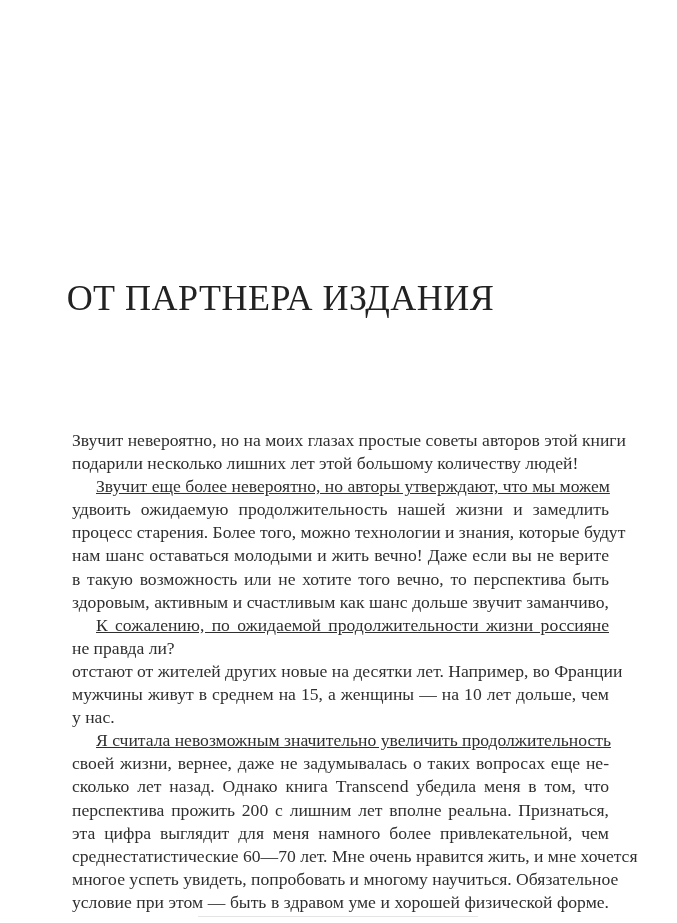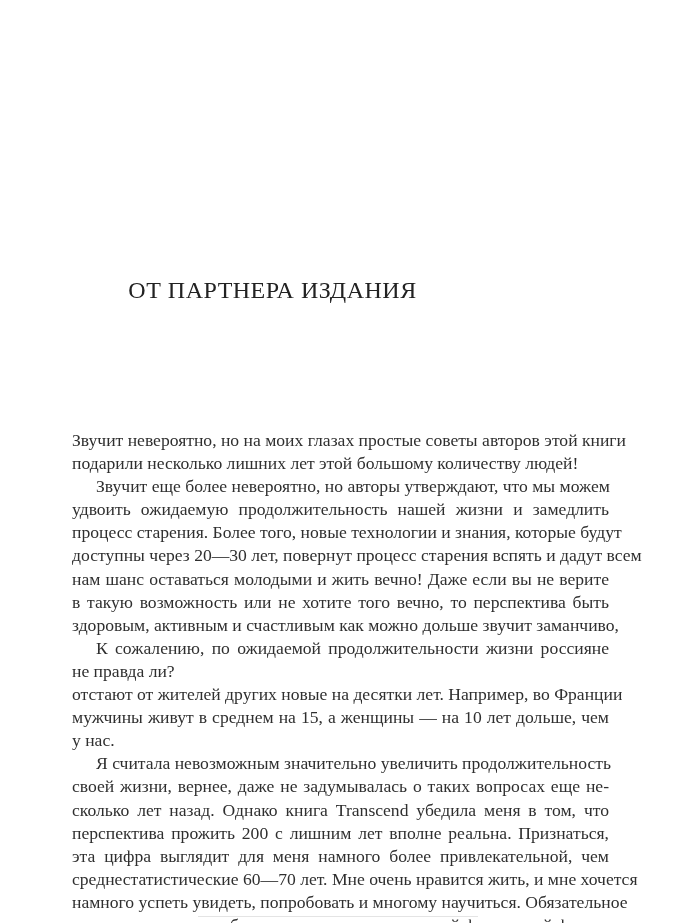--- a/index.html
+++ b/index.html
@@ -14,24 +14,24 @@
     overflow: hidden;
     font-family: "Liberation Serif", "DejaVu Serif", serif;
     color: #2a2a2a;
   }
   .page-title {
     position: absolute;
     top: 268px;
     left: 0;
     width: 545px;
     text-align: center;
-    font-size: 24px;
+    font-size: 36px;
     font-weight: normal;
     letter-spacing: 0.5px;
-    margin: 0;
+    margin: 8px;
     color: #222222;
     line-height: 44px;
   }
   .body-text {
     position: absolute;
     top: 429px;
     left: 72px;
     width: 537px;
     font-size: 17.6px;
     line-height: 23.1px;
@@ -39,20 +39,21 @@
   }
   .line {
     display: block;
     white-space: nowrap;
     text-align: justify;
     text-align-last: justify;
     height: 23.1px;
   }
   .line.indent {
     padding-left: 24px;
+    text-decoration: underline;
   }
   .line.last {
     text-align-last: left;
   }
   .bottom-rule {
     position: absolute;
     top: 916px;
     left: 198px;
     width: 280px;
     height: 1px;
@@ -64,35 +65,34 @@
 
 <h1 class="page-title">ОТ ПАРТНЕРА ИЗДАНИЯ</h1>
 
 <div class="body-text">
 
   <span class="line">Звучит невероятно, но на моих глазах простые советы авторов этой книги</span>
   <span class="line last">подарили несколько лишних лет этой большому количеству людей!</span>
 
   <span class="line indent">Звучит еще более невероятно, но авторы утверждают, что мы можем</span>
   <span class="line">удвоить ожидаемую продолжительность нашей жизни и замедлить</span>
-  <span class="line">процесс старения. Более того, новые технологии и знания, которые будут</span>
-  <span class="line">доступны через 20—30 лет, повернут процесс старения вспять и дадут всем</span>
+  <span class="line">процесс старения. Более того, можно технологии и знания, которые будут</span>
   <span class="line">нам шанс оставаться молодыми и жить вечно! Даже если вы не верите</span>
   <span class="line">в такую возможность или не хотите того вечно, то перспектива быть</span>
-  <span class="line">здоровым, активным и счастливым как можно дольше звучит заманчиво,</span>
+  <span class="line">здоровым, активным и счастливым как шанс дольше звучит заманчиво,</span>
   <span class="line indent">К сожалению, по ожидаемой продолжительности жизни россияне</span>
 
   <span class="line last">не правда ли?</span>
   <span class="line">отстают от жителей других новые на десятки лет. Например, во Франции</span>
   <span class="line">мужчины живут в среднем на 15, а женщины — на 10 лет дольше, чем</span>
   <span class="line last">у нас.</span>
 
   <span class="line indent">Я считала невозможным значительно увеличить продолжительность</span>
   <span class="line">своей жизни, вернее, даже не задумывалась о таких вопросах еще не-</span>
   <span class="line">сколько лет назад. Однако книга Transcend убедила меня в том, что</span>
   <span class="line">перспектива прожить 200 с лишним лет вполне реальна. Признаться,</span>
   <span class="line">эта цифра выглядит для меня намного более привлекательной, чем</span>
   <span class="line">среднестатистические 60—70 лет. Мне очень нравится жить, и мне хочется</span>
-  <span class="line">намного успеть увидеть, попробовать и многому научиться. Обязательное</span>
+  <span class="line">многое успеть увидеть, попробовать и многому научиться. Обязательное</span>
   <span class="line">условие при этом — быть в здравом уме и хорошей физической форме.</span>
 </div>
 
 <div class="bottom-rule"></div>
 
 </body></html>

